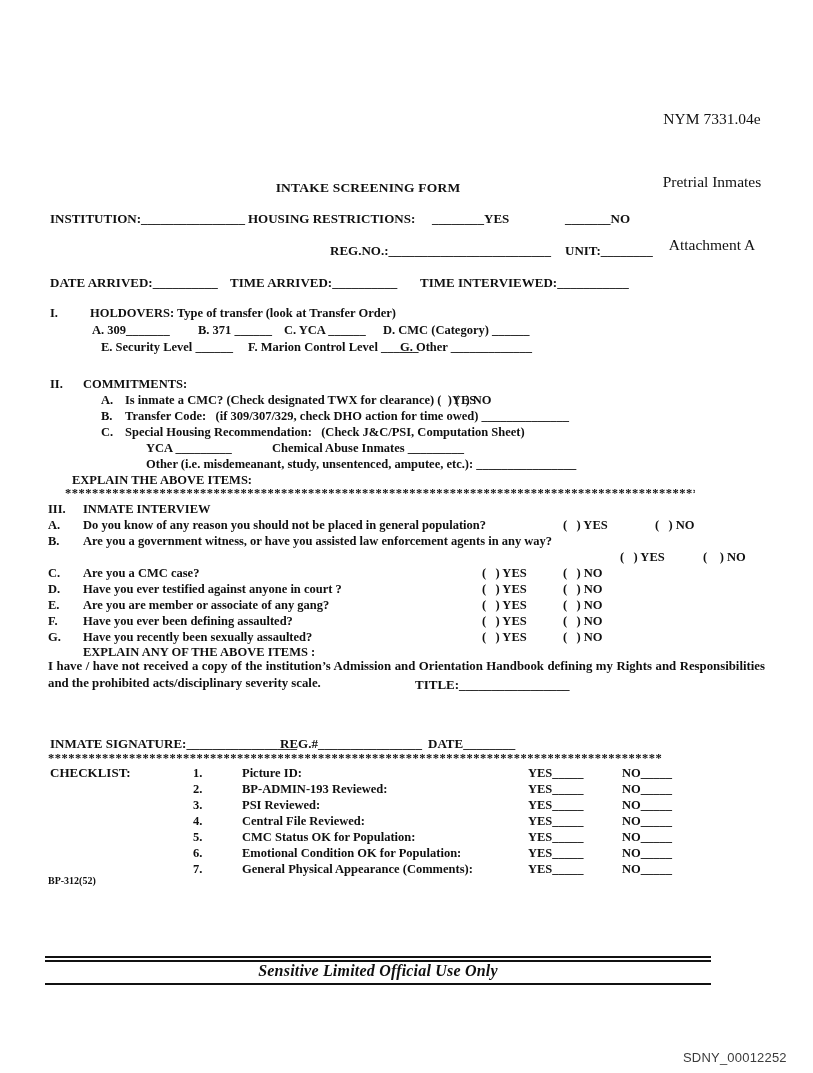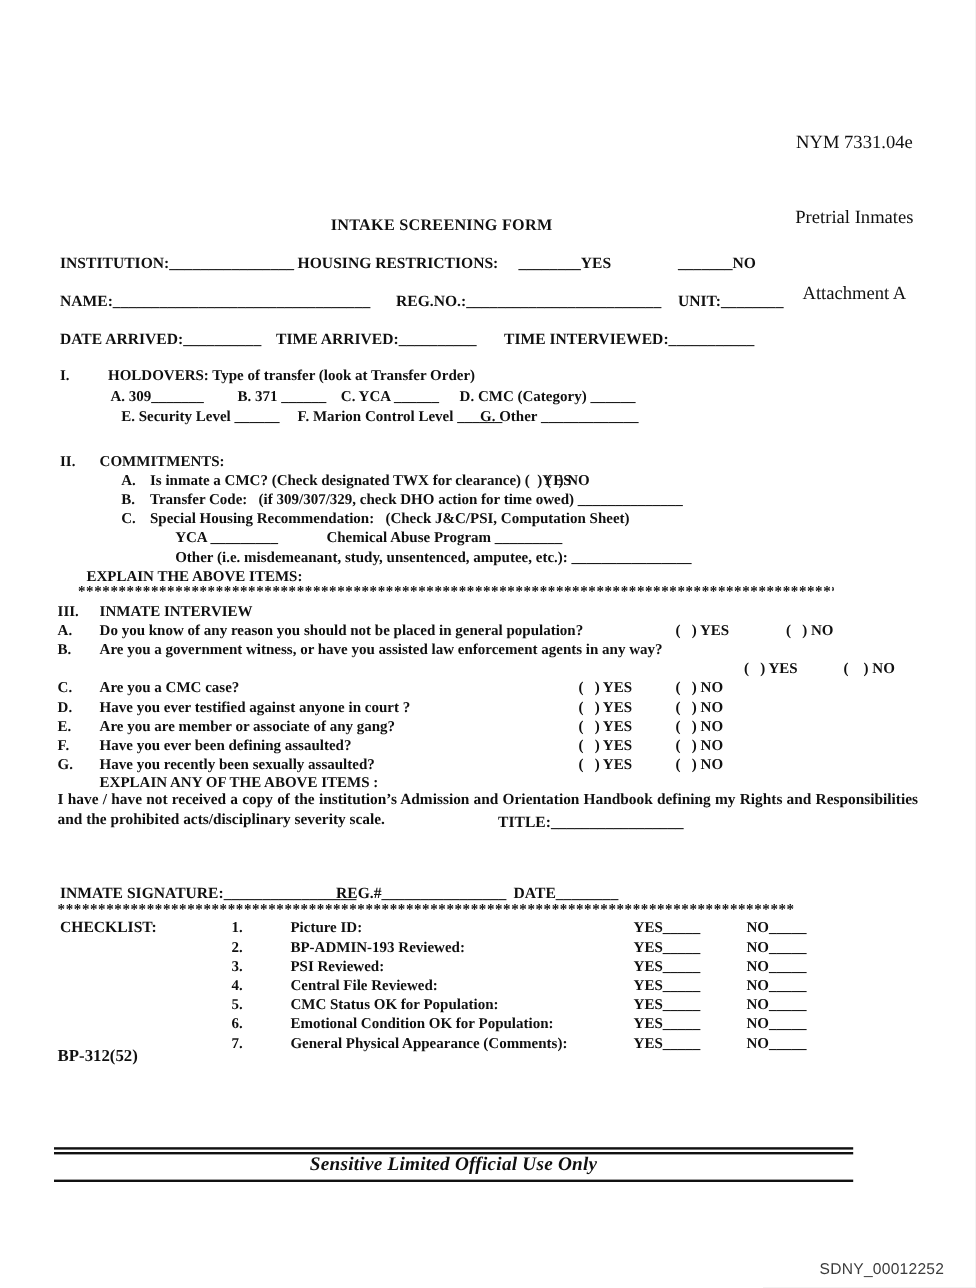--- a/index.html
+++ b/index.html
@@ -34,41 +34,40 @@
   .confidential{
     position:absolute;left:92px;top:1036px;
     font-family:"Liberation Sans","DejaVu Sans",sans-serif;
     font-weight:400;font-size:27px;letter-spacing:.5px;
   }
   .bates{
     position:absolute;left:683px;top:1050px;
     font-family:"Liberation Sans","DejaVu Sans",sans-serif;
     font-weight:400;font-size:13px;color:#3b3b3b;letter-spacing:.2px;
   }
-  .tiny{font-size:14px;}
+  .tiny{font-size:10px;}
 </style>
 </head>
 <body>
 
 <div class="page">
 
   <div class="hdr">
     <div>NYM 7331.04e</div>
     <div>Pretrial Inmates</div>
     <div>Attachment A</div>
   </div>
 
   <div class="title">INTAKE SCREENING FORM</div>
 
   <span class="t fs13" style="left:50px;top:212px">INSTITUTION:________________</span>
   <span class="t fs13" style="left:248px;top:212px">HOUSING RESTRICTIONS:</span>
   <span class="t fs13" style="left:432px;top:212px">________YES</span>
   <span class="t fs13" style="left:565px;top:212px">_______NO</span>
 
-  <span class="t fs13" style="left:50px;top:244px">NAME:_________________________________</span>
   <span class="t fs13" style="left:330px;top:244px">REG.NO.:_________________________</span>
   <span class="t fs13" style="left:565px;top:244px">UNIT:________</span>
 
   <span class="t fs13" style="left:50px;top:276px">DATE ARRIVED:__________</span>
   <span class="t fs13" style="left:230px;top:276px">TIME ARRIVED:__________</span>
   <span class="t fs13" style="left:420px;top:276px">TIME INTERVIEWED:___________</span>
 
   <span class="t" style="left:50px;top:306px">I.</span>
   <span class="t" style="left:90px;top:306px">HOLDOVERS: Type of transfer (look at Transfer Order)</span>
   <span class="t" style="left:92px;top:323px">A. 309_______</span>
@@ -86,21 +85,21 @@
   <span class="t" style="left:125px;top:393px">Is inmate a CMC? (Check designated TWX for clearance) (  )YES</span>
   <span class="t" style="left:455px;top:393px">(  ) NO</span>
 
   <span class="t" style="left:101px;top:409px">B.</span>
   <span class="t" style="left:125px;top:409px">Transfer Code:   (if 309/307/329, check DHO action for time owed) ______________</span>
 
   <span class="t" style="left:101px;top:425px">C.</span>
   <span class="t" style="left:125px;top:425px">Special Housing Recommendation:   (Check J&amp;C/PSI, Computation Sheet)</span>
 
   <span class="t" style="left:146px;top:441px">YCA _________</span>
-  <span class="t" style="left:272px;top:441px">Chemical Abuse Program _________</span>
+  <span class="t" style="left:272px;top:441px">Chemical Abuse Inmates _________</span>
   <span class="t" style="left:146px;top:457px">Other (i.e. misdemeanant, study, unsentenced, amputee, etc.): ________________</span>
 
   <span class="t" style="left:72px;top:473px">EXPLAIN THE ABOVE ITEMS:</span>
   <span class="t stars" style="left:65px;top:486px;width:630px">**********************************************************************************************************************************</span>
 
   <span class="t" style="left:48px;top:502px">III.</span>
   <span class="t" style="left:83px;top:502px">INMATE INTERVIEW</span>
 
   <span class="t" style="left:48px;top:518px">A.</span>
   <span class="t" style="left:83px;top:518px">Do you know of any reason you should not be placed in general population?</span>

